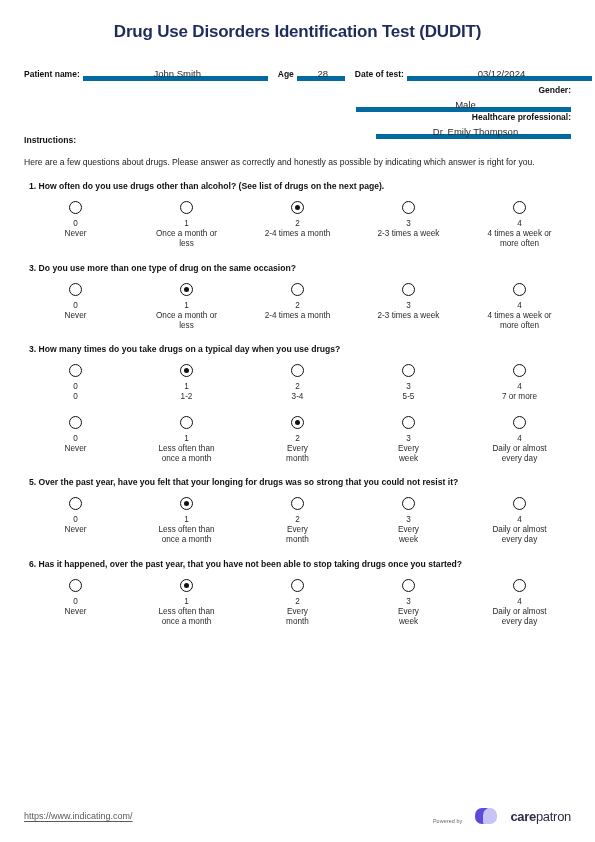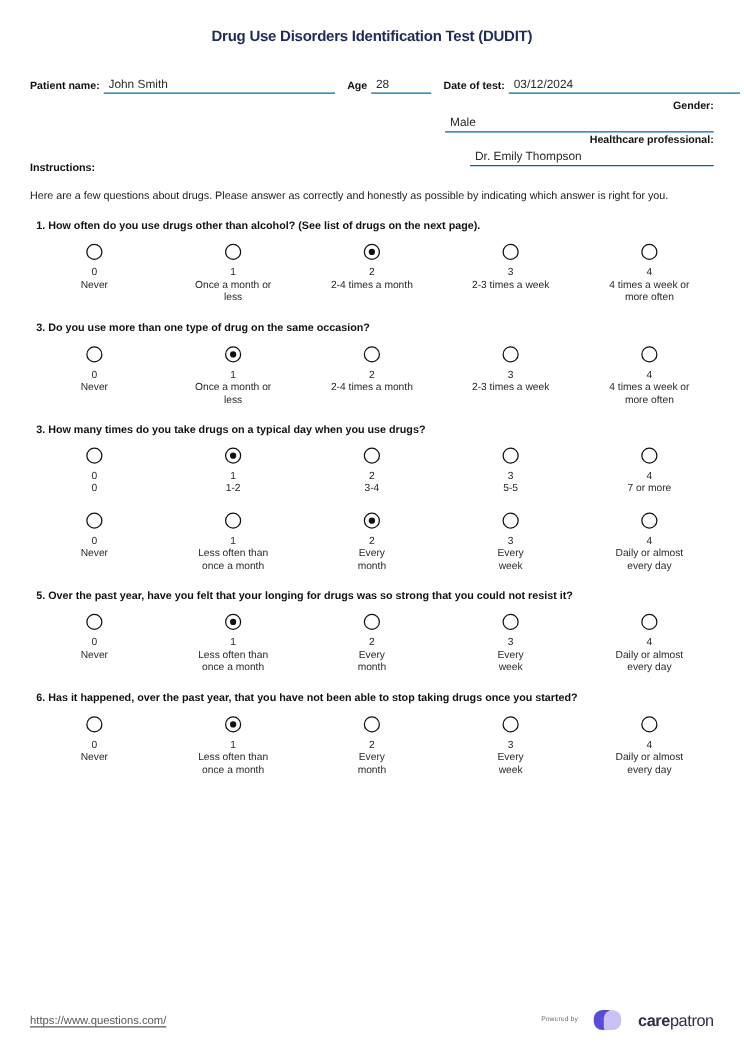--- a/index.html
+++ b/index.html
@@ -8,21 +8,21 @@
     background: #ffffff;
     font-family: "Liberation Sans", sans-serif;
     color: #1a1a1a;
     overflow: hidden;
   }
   .page { position: relative; width: 595px; height: 842px; padding: 0 20px; }
 
   
   .title {
     text-align: center;
-    font-size: 12px;
+    font-size: 17px;
     font-weight: bold;
     color: #1f2b5b;
     letter-spacing: -0.2px;
     padding-top: 22px;
     padding-bottom: 17px;
   }
 
   
   .form-area { padding: 0 4px; }
   .form-row { display: flex; align-items: flex-end; height: 22px; }
@@ -30,26 +30,27 @@
 
   .fld-label {
     font-size: 8.5px;
     font-weight: bold;
     color: #111;
     white-space: nowrap;
     padding-bottom: 2px;
     line-height: 10px;
   }
   .fld {
-    border-bottom: 1px solid #0369a1;
+    border-bottom: 5px solid #0369a1;
     flex: 0 0 auto;
     padding: 0 0 1px 4px;
     margin-left: 3px;
     line-height: 12px;
     height: 15px;
+    text-align: center;
   }
   .fld span {
     font-size: 9.5px;
     color: #2a2a2a;
     white-space: nowrap;
   }
   .w-name  { width: 185px; }
   .w-age   { width: 48px; }
   .w-date  { width: 185px; }
   .w-gen   { width: 215px; }
@@ -97,21 +98,21 @@
   
   .footer {
     position: absolute; left: 0; right: 0; bottom: 18px;
     padding: 0 24px; display: flex; align-items: center;
     justify-content: space-between;
   }
   .foot-url {
     font-size: 9px; color: #5a5a5a;
     text-decoration: underline; text-underline-offset: 2px;
   }
-  .brand { display: flex; align-items: center; gap: 13px; }
+  .brand { display: flex; align-items: flex-end; gap: 13px; }
   .brand-pow { font-size: 5.4px; color: #6b6b6b; letter-spacing: .1px; }
   .logo-mark { position: relative; width: 22px; height: 16px; }
   .logo-mark i {
     position: absolute; display: block; width: 14px; height: 16px;
     border-radius: 8px 8px 8px 8px;
   }
   .logo-mark i.a { left: 0;   background: #5b4bdb; border-radius: 8px 3px 8px 8px; }
   .logo-mark i.b { left: 8px; background: #c9c2f4; border-radius: 8px 8px 8px 3px; }
   .brand-word { font-size: 13px; color: #2d2d46; letter-spacing: -0.3px; }
   .brand-word b { font-weight: bold; }
@@ -336,21 +337,21 @@
             <div class="radio"></div>
             <div class="opt-val">4</div>
             <div class="opt-lbl">Daily or almost
 every day</div>
           </div>
         </div>
       </div>
     </div>
 
   <div class="footer">
-    <a class="foot-url" href="#">https://www.questions.com/</a>
+    <a class="foot-url" href="#">https://www.indicating.com/</a>
     <div class="brand">
       <div class="brand-pow">Powered by</div>
       <div class="logo-mark">
           <i class="a"></i>
           <i class="b"></i>
         </div>
       <div class="brand-word"><b>care</b><span>patron</span></div>
     </div>
   </div>
 

